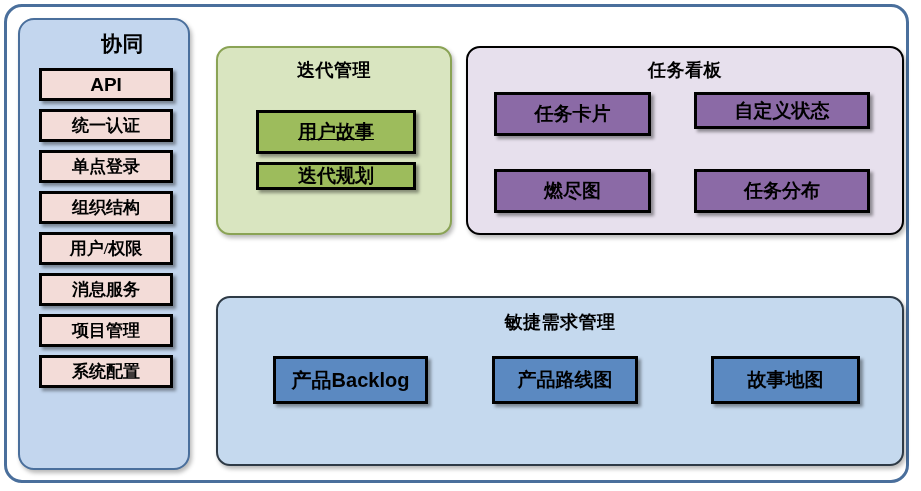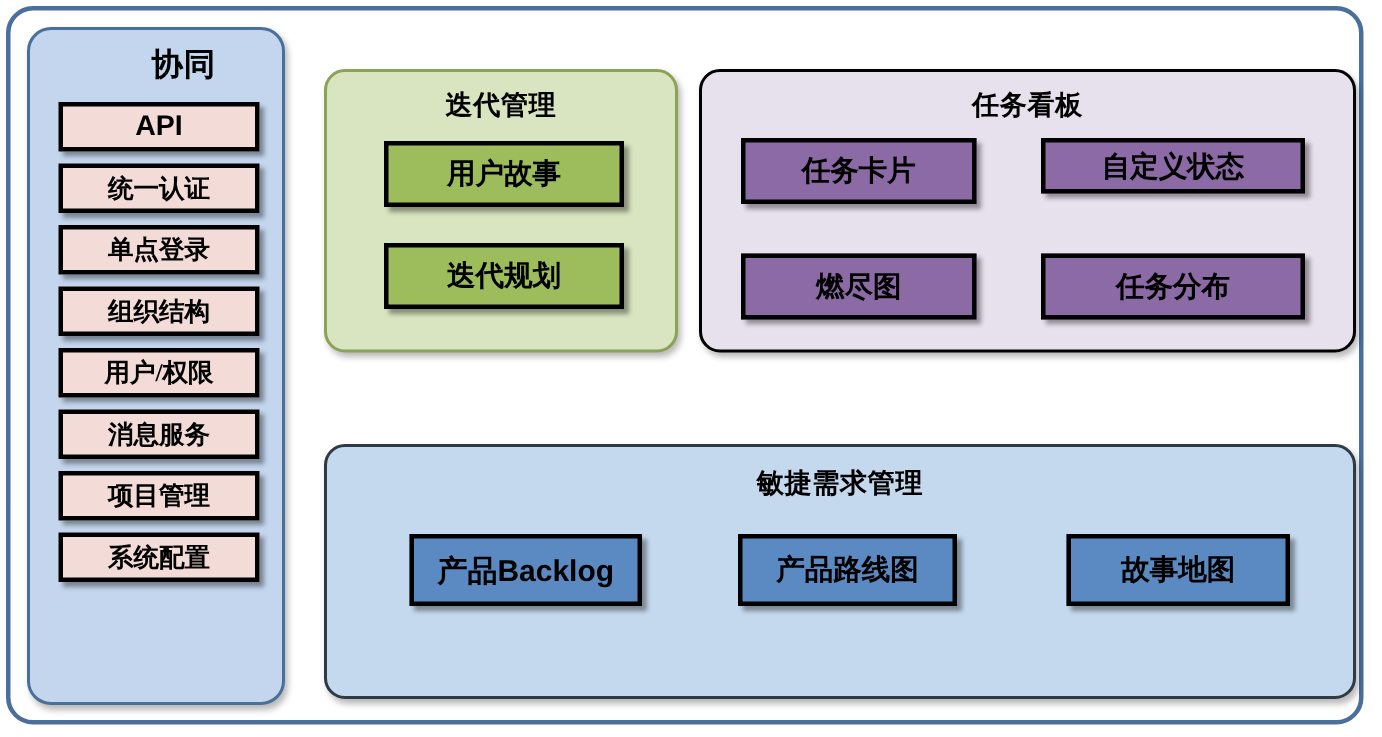--- a/index.html
+++ b/index.html
@@ -207,22 +207,22 @@
       <div class="sidebar-item">组织结构</div>
       <div class="sidebar-item">用户/权限</div>
       <div class="sidebar-item">消息服务</div>
       <div class="sidebar-item">项目管理</div>
       <div class="sidebar-item">系统配置</div>
     </div>
   </div>
 
   <div class="panel" id="iteration-panel">
     <div class="panel-title">迭代管理</div>
-    <div class="green-box" style="left:38px; top:46px; width:160px; height:44px;">用户故事</div>
-    <div class="green-box" style="left:38px; top:114px; width:160px; height:44px;">迭代规划</div>
+    <div class="green-box" style="left:38px; top:62px; width:160px; height:44px;text-decoration:underline;">用户故事</div>
+    <div class="green-box" style="left:38px; top:114px; width:160px; height:28px;">迭代规划</div>
   </div>
 
   <div class="panel" id="taskboard-panel">
     <div class="panel-title">任务看板</div>
     <div class="purple-box" style="left:26px; top:44px; width:157px; height:44px;">任务卡片</div>
     <div class="purple-box" style="left:226px; top:44px; width:176px; height:37px;">自定义状态</div>
     <div class="purple-box" style="left:26px; top:121px; width:157px; height:44px;">燃尽图</div>
     <div class="purple-box" style="left:226px; top:121px; width:176px; height:44px;">任务分布</div>
   </div>
 

